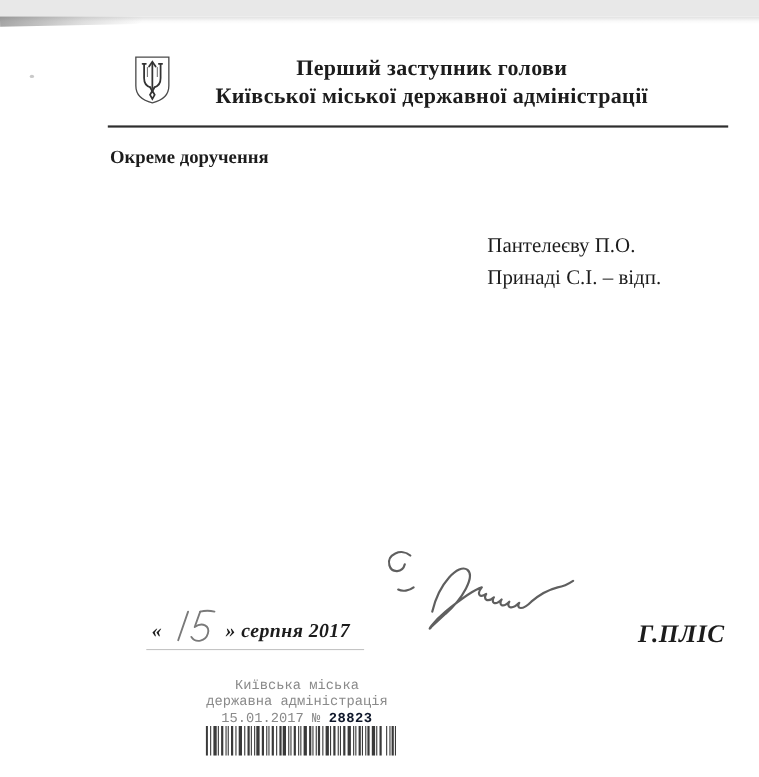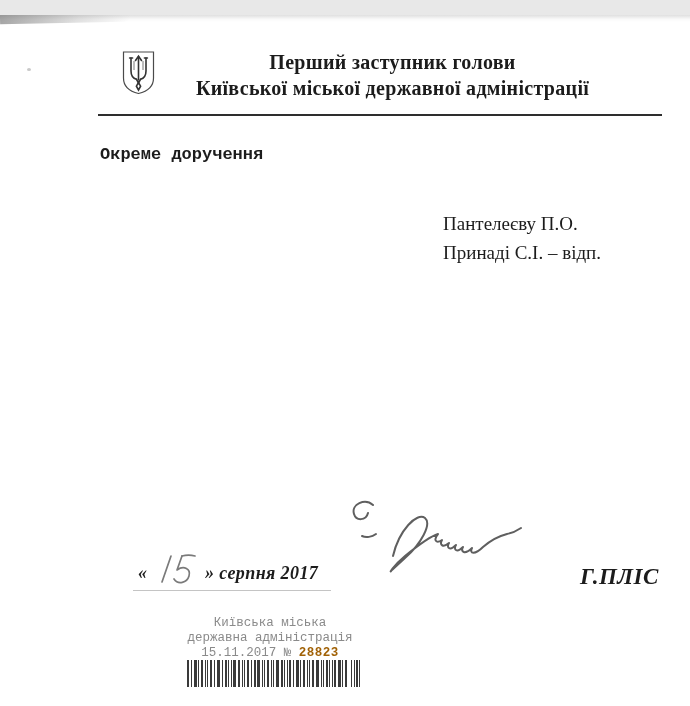--- a/index.html
+++ b/index.html
@@ -32,22 +32,22 @@
   .letterhead-text{
     position:absolute;left:170px;top:34px;width:445px;
     text-align:center;font-weight:bold;font-size:20px;line-height:26px;
     letter-spacing:.3px;
   }
   .rule{
     position:absolute;left:98px;top:99px;width:564px;height:2px;
     background:#2e2e2e;
   }
   .doc-type{
-    position:absolute;left:100px;top:130px;
-    font-weight:bold;font-size:17px;font-family:Liberation Mono, monospace;
+    position:absolute;left:100px;top:118px;
+    font-weight:bold;font-size:17px;
   }
   .addressees{
     position:absolute;left:443px;top:194px;
     font-size:19px;line-height:29px;
   }
   .body-block{
     position:absolute;left:100px;top:261px;width:568px;
     font-size:19px;line-height:33px;
   }
   .body-line{text-align:justify;text-align-last:justify;white-space:normal;}
@@ -74,21 +74,21 @@
     position:absolute;left:580px;top:549px;
     font-weight:bold;font-style:italic;font-size:23px;letter-spacing:.5px;
   }
   
   .stamp{
     position:absolute;left:150px;top:601px;width:240px;
     text-align:center;
     font-family:Liberation Mono, monospace;
     font-size:12.5px;line-height:15px;color:#8a8a8a;
   }
-  .stamp .reg-number{font-weight:bold;color:#a16207;letter-spacing:.5px;}
+  .stamp .reg-number{font-weight:bold;color:#0f172a;letter-spacing:.5px;}
   .barcode{position:absolute;left:187px;top:645px;}
 </style>
 </head>
 <body>
 
 <div class="page">
 
   <div class="scan-top-band"></div>
   <div class="scan-corner-smudge"></div>
   <div class="speck"></div>
@@ -146,21 +146,21 @@
     <span class="date-rest">» серпня 2017</span>
   </div>
   <div class="date-underline"></div>
 
   <div class="signer-name">Г.ПЛІС</div>
 
   <div class="stamp">
     <div>Київська міська</div>
     <div>державна адміністрація</div>
     <div>
-      <span>15.11.2017 №</span>
+      <span>15.01.2017 №</span>
       <span class="reg-number">28823</span>
     </div>
   </div>
 
   <svg class="barcode" width="173" height="27" viewBox="0 0 173 27">
     <g fill="#3a3a3a">
       <rect x="0" y="0" width="2" height="27"></rect>
         <rect x="4" y="0" width="1" height="27"></rect>
       <rect x="7" y="0" width="3" height="27"></rect>
         <rect x="11" y="0" width="1" height="27"></rect>

